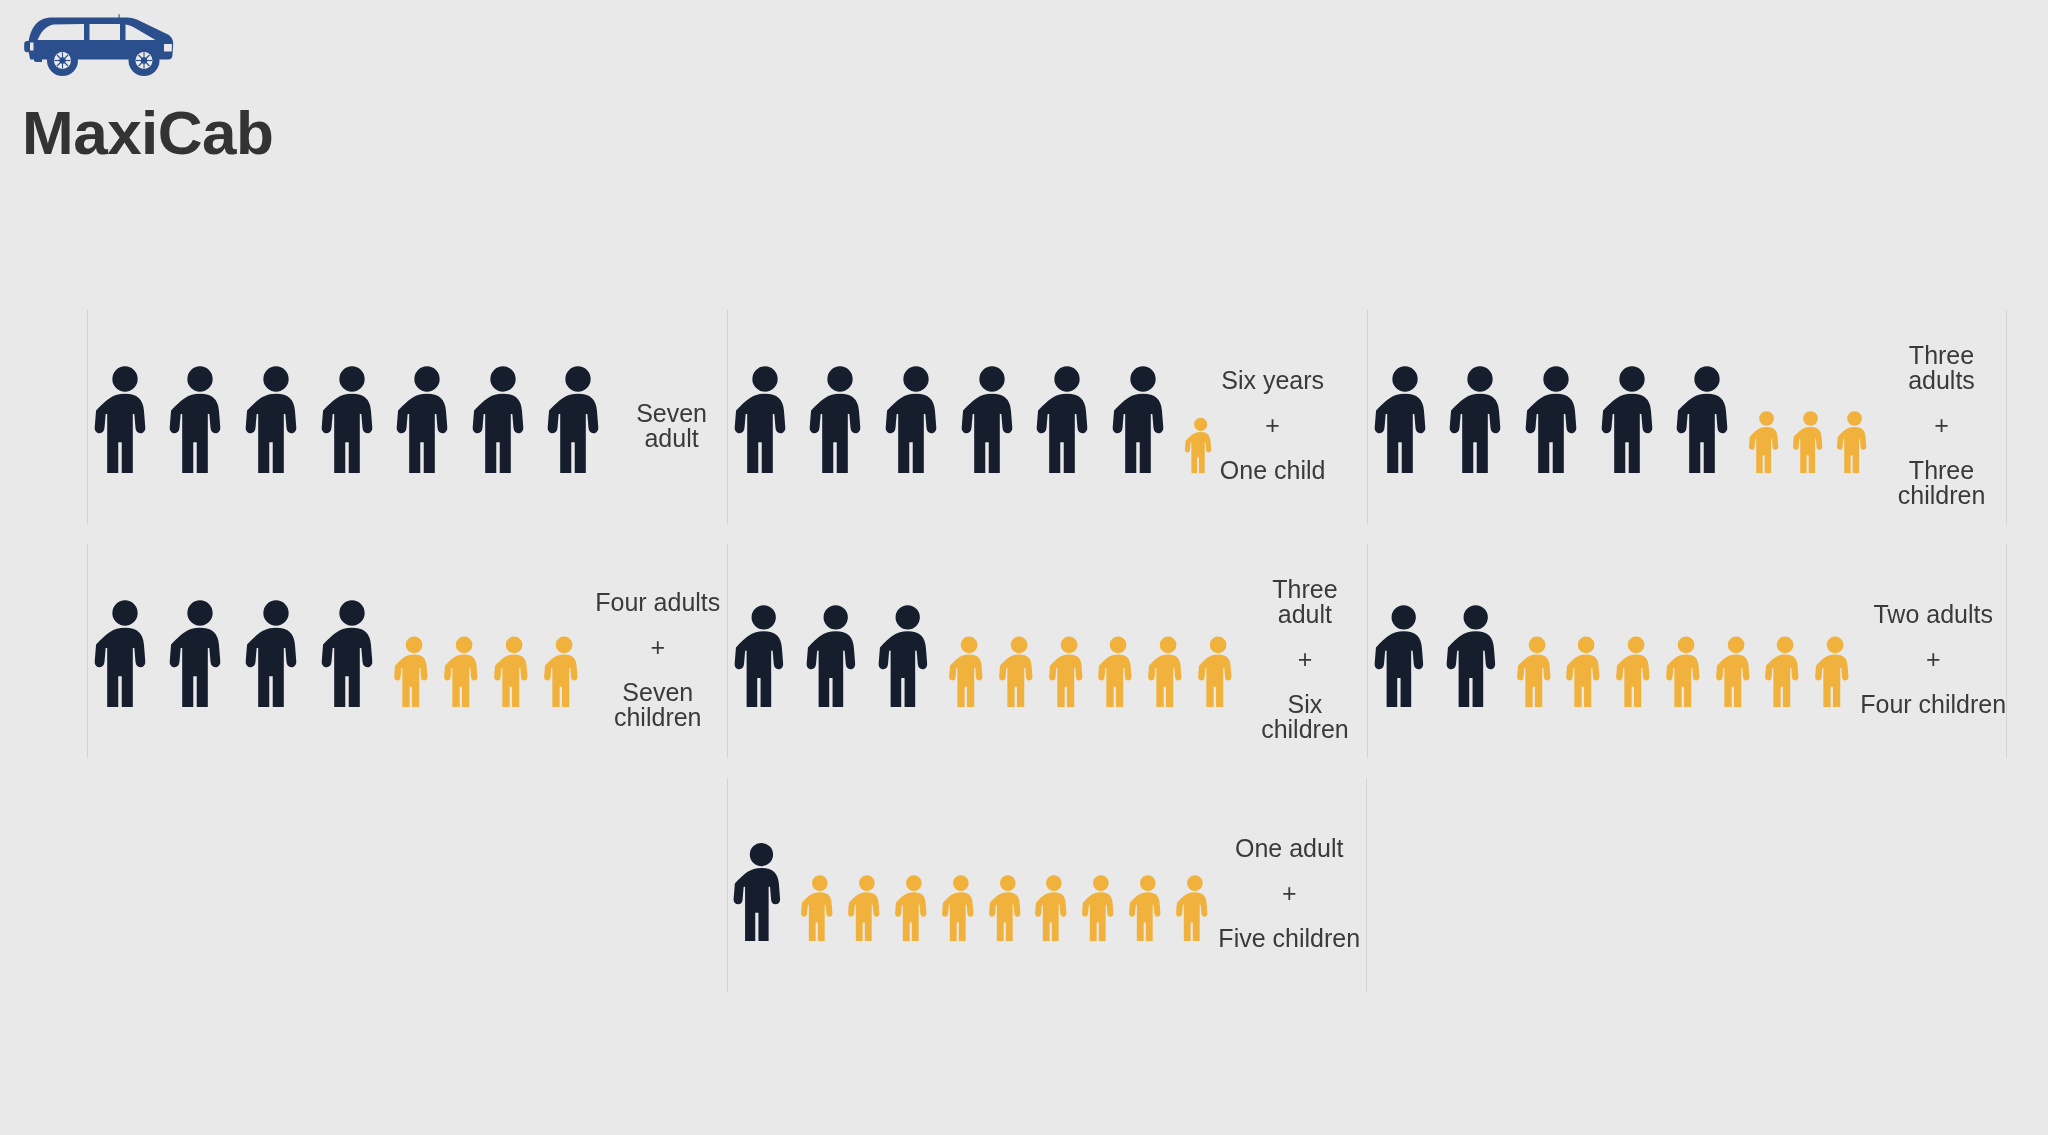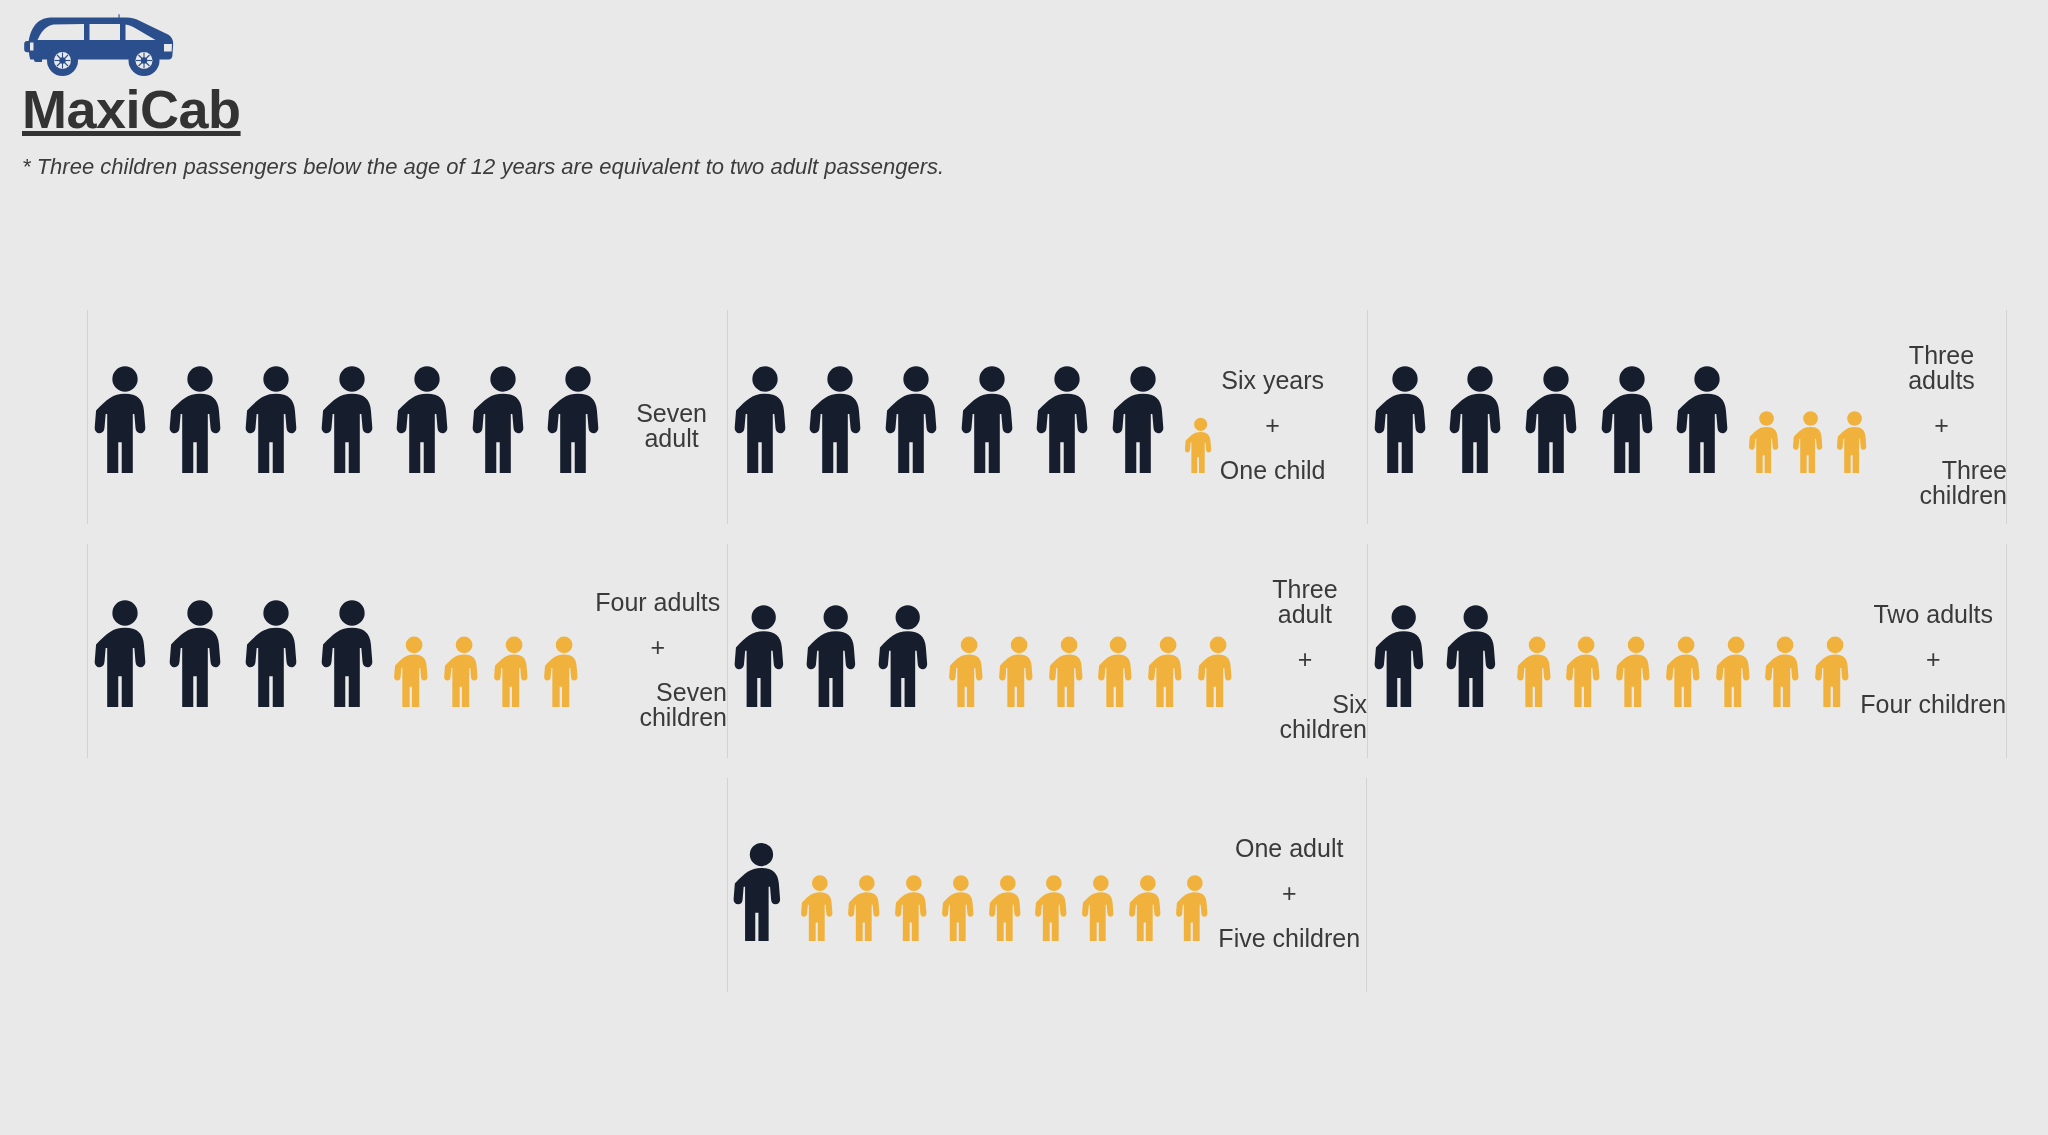--- a/index.html
+++ b/index.html
@@ -30,26 +30,26 @@
   }
   #for-seater {
     font-size: 25px;
     font-weight: bold;
     letter-spacing: 0.6px;
     color: #2b4e8c;
     margin-top: 6px;
     line-height: 1;
   }
   #page-title {
-    font-size: 54px;
+    font-size: 62px;
     font-weight: bold;
     color: #333333;
     letter-spacing: -0.5px;
+    margin-top: 20px;
     line-height: 1;
-    text-decoration: underline;
   }
   #note {
     font-size: 22px;
     font-style: italic;
     color: #3c3c3c;
     margin-top: 20px;
     line-height: 1;
     white-space: nowrap;
   }
 
@@ -109,21 +109,21 @@
 
   
   .caption {
     text-align: center;
     color: #3a3a3a;
     font-size: 25px;
     line-height: 1;
     margin-top: 17px;
   }
   .caption .plus { margin-top: 20px; font-size: 25px; }
-  .caption .line2 { margin-top: 20px; text-align: right; }
+  .caption .line2 { margin-top: 20px; }
 </style>
 </head>
 <body>
 
 <div id="header">
 
   <svg id="van-icon" viewBox="0 0 158 74" aria-hidden="true">
     <g fill="#2b4e8c">
       <path d="M96.5 6.2 L97.6 6.2 L97.6 11.0 L96.5 11.0 Z"></path>
       <path d="M28.5 9.5
@@ -165,21 +165,20 @@
         <line x1="46.0" y1="47.0" x2="35.0" y2="58.0"></line>
         <line x1="122.0" y1="44.5" x2="122.0" y2="60.5"></line>
         <line x1="114.0" y1="52.5" x2="130.0" y2="52.5"></line>
         <line x1="116.5" y1="47.0" x2="127.5" y2="58.0"></line>
         <line x1="127.5" y1="47.0" x2="116.5" y2="58.0"></line>
       </g>
     </g>
   </svg>
 
   <div id="page-title">MaxiCab</div>
-  <div id="note">* Three children passengers below the age of 12 years are equivalent to two adult passengers.</div>
 </div>
 
 <div id="grid">
     <div class="grid-row">
       <div class="cell-spacer"></div>
       <div class="cell bordered-left">
         <div class="people">
           <svg viewBox="0 0 48 84" width="64.0" height="112.0" class="figure adult" style="margin-left: 5.8px; margin-right: 5.8px;">
             <path d="M24 4 a9.5 9.5 0 1 1 0 19 a9.5 9.5 0 1 1 0 -19 Z M24 24.5 c9.2 0 13.5 4.2 14.2 12.6 l1.0 12.6 c0.22 2.7 -1.5 4.4 -3.7 4.4 c-2.0 0 -3.4 -1.4 -3.6 -3.8 l-0.9 -10.6 l-1.15 0 l0 18.6 l0 30.3 c0 2.6 -1.8 4.4 -4.2 4.4 c-2.4 0 -4.1 -1.8 -4.1 -4.4 l0 -27.6 l-2.6 0 l0 27.6 c0 2.6 -1.7 4.4 -4.1 4.4 c-2.4 0 -4.2 -1.8 -4.2 -4.4 l0 -30.3 l0 -18.6 l-1.15 0 l-0.9 10.6 c-0.2 2.4 -1.6 3.8 -3.6 3.8 c-2.2 0 -3.92 -1.7 -3.7 -4.4 l1.0 -12.6 C10.5 28.7 14.8 24.5 24 24.5 Z"></path>
           </svg>

